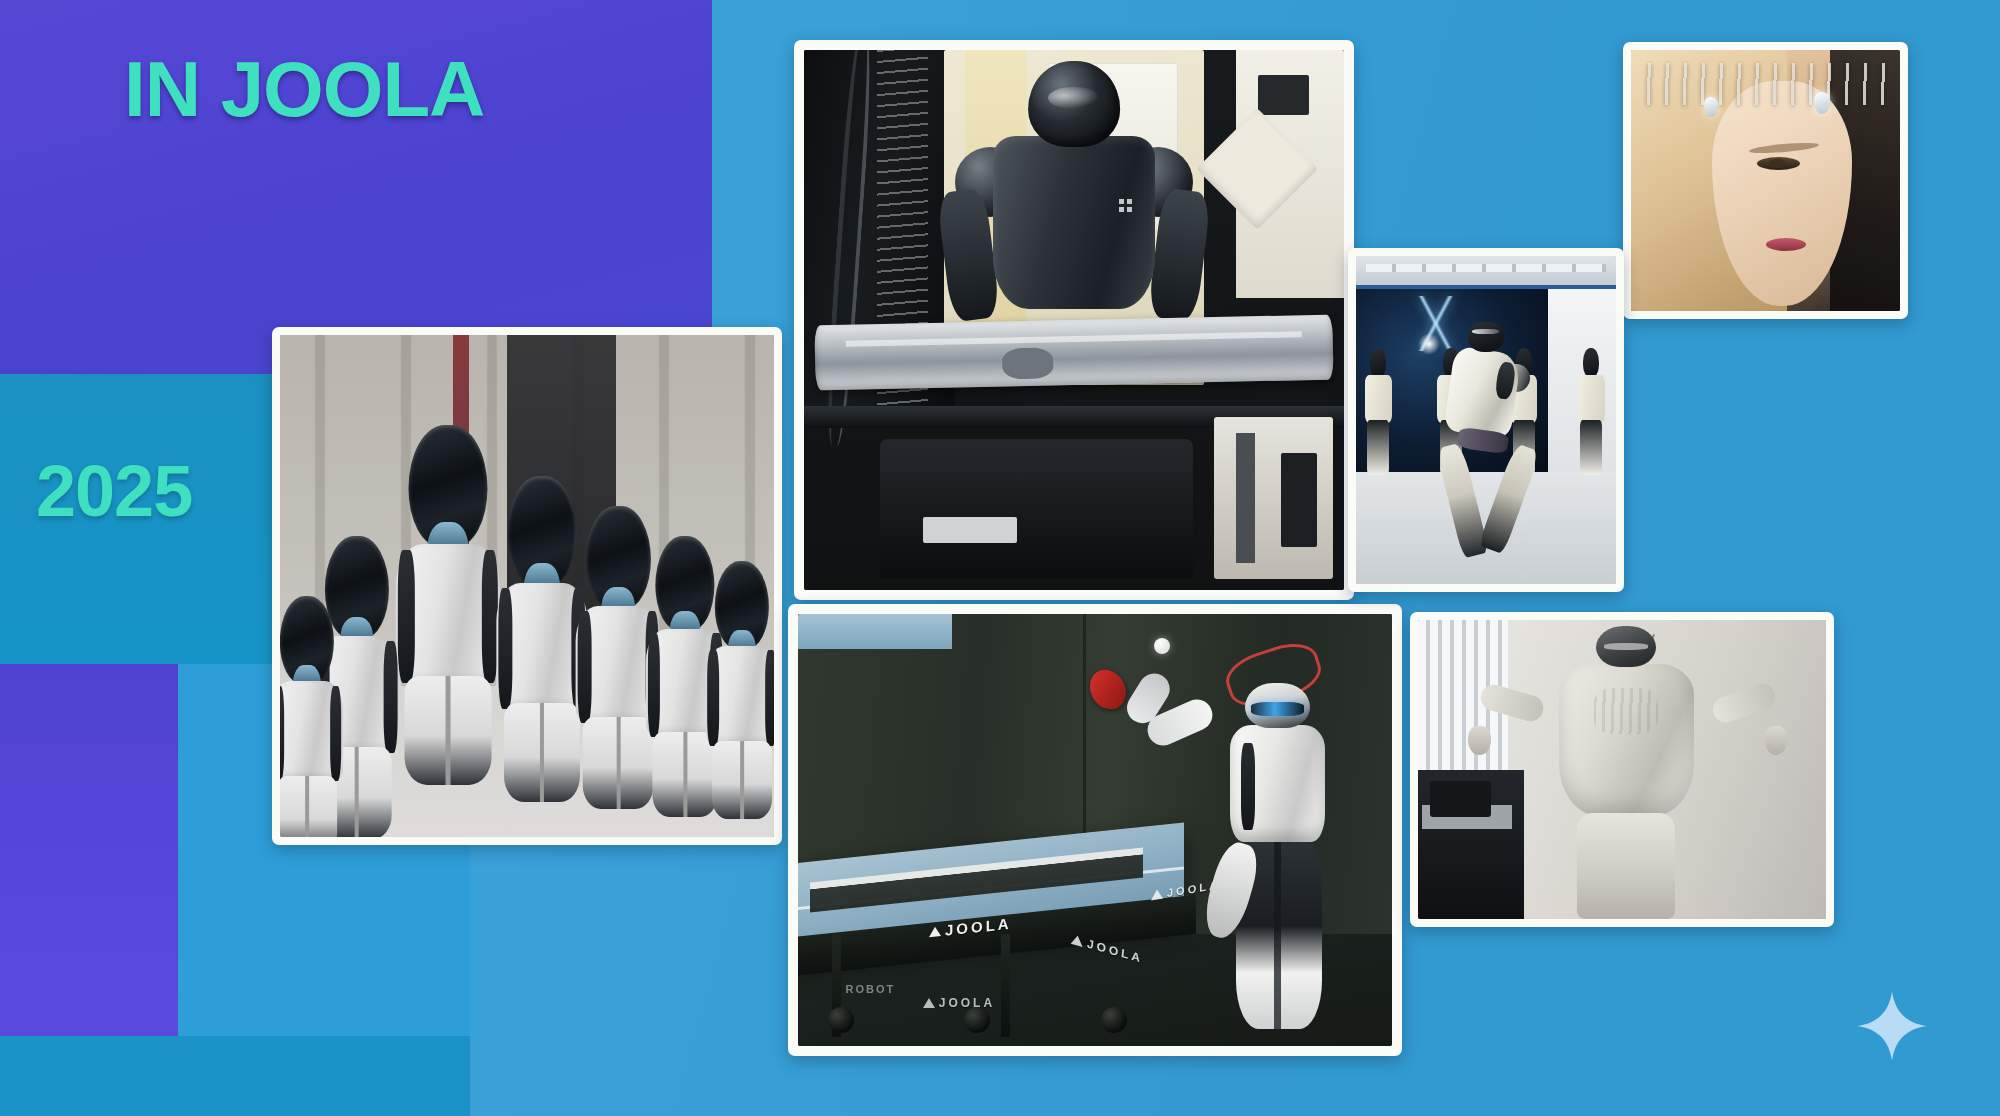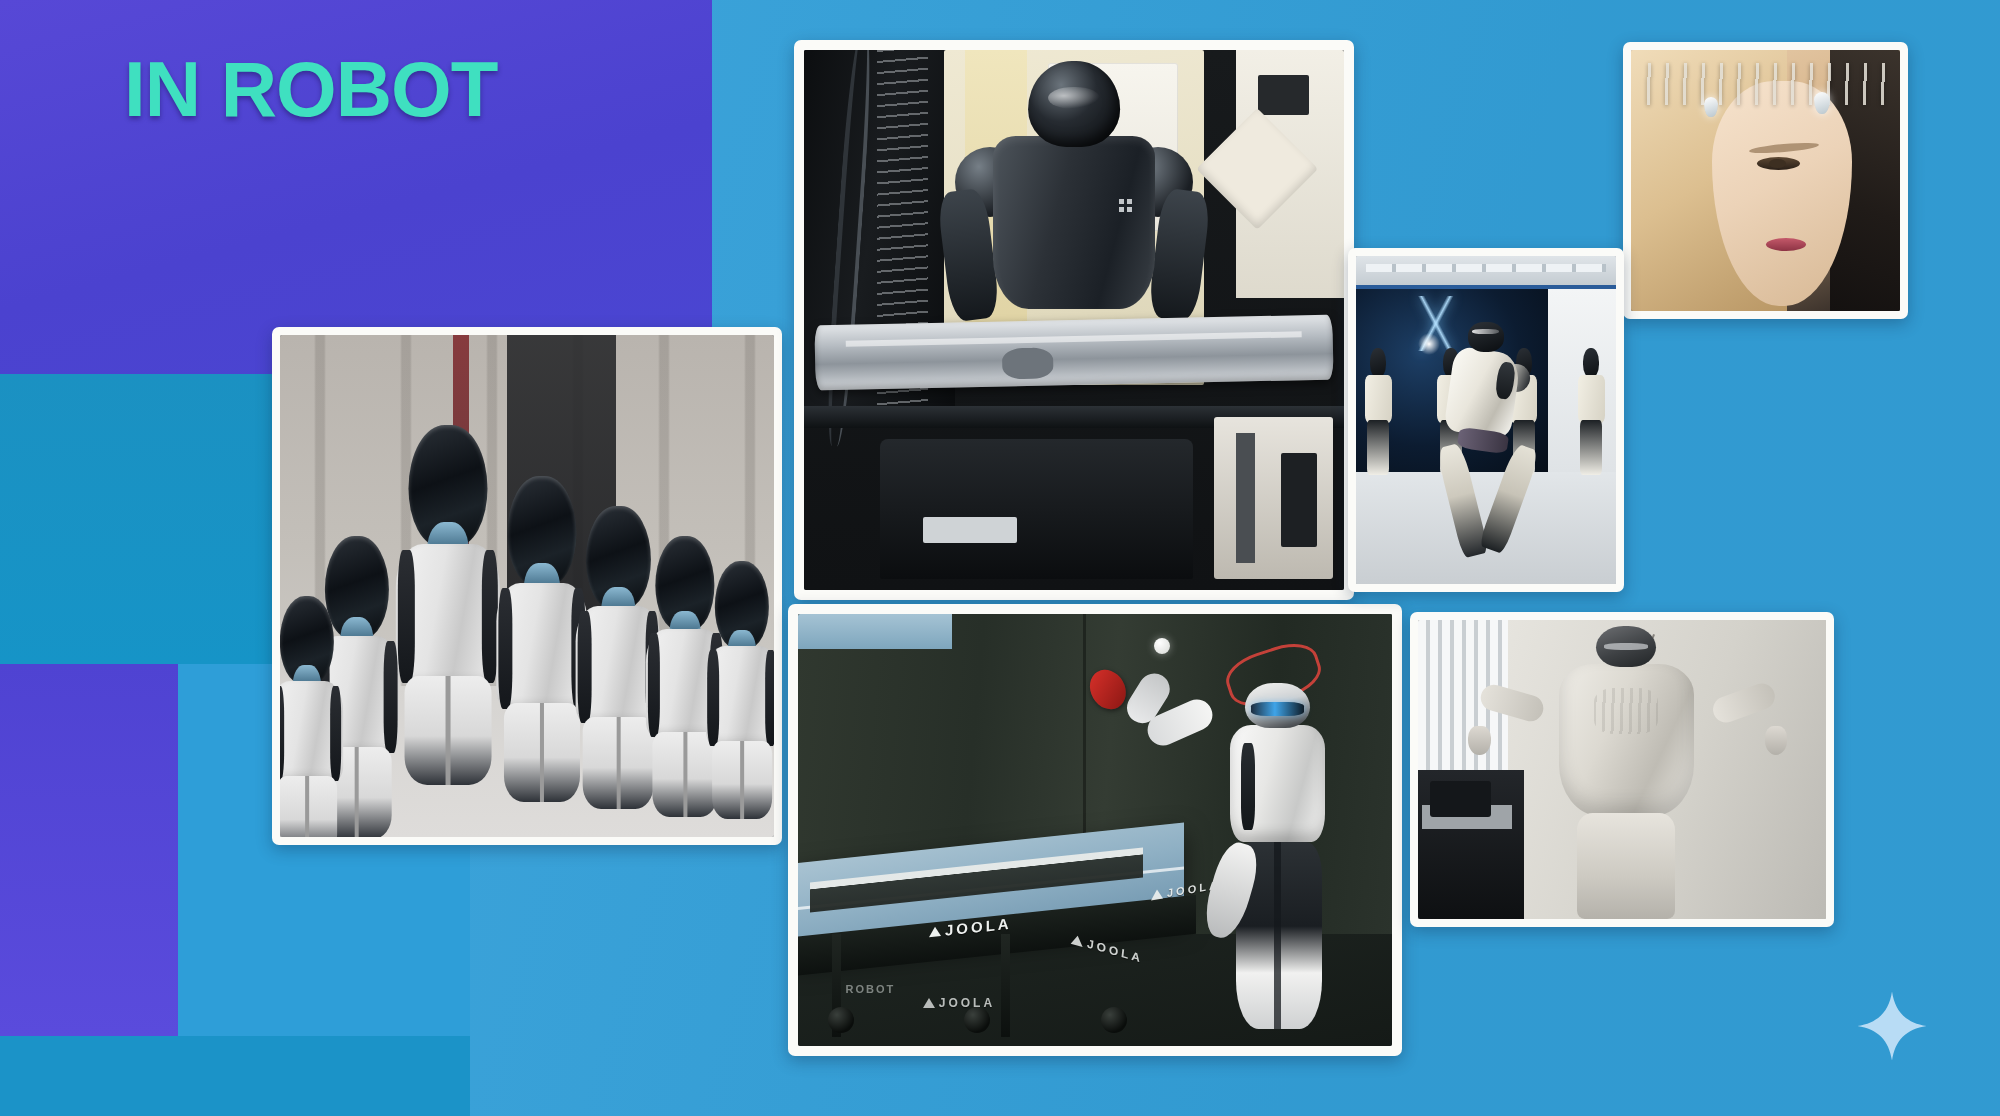--- a/index.html
+++ b/index.html
@@ -765,22 +765,23 @@
 <div class="stage">
 
   <div class="bg-base"></div>
   <div class="bg-purple-top"></div>
   <div class="bg-teal-left"></div>
   <div class="bg-teal-mid"></div>
   <div class="bg-purple-bottom"></div>
   <div class="bg-teal-strip"></div>
 
   <div class="headline">
-    <div class="line l2">IN ROBOT</div>
+    <div class="line l2">IN JOOLA</div>
   </div>
+  <div class="year">2025</div>
 
   <div class="frame" id="ph-army">
     <div class="pic">
       <div class="layer army-bg"></div>
       <div class="army-dark"></div>
 
       <div class="rbt" style="left:26%;top:18%;width:16%;height:64%;">
         <div class="head"></div>
           <div class="visor"></div>
           <div class="torso"></div>

